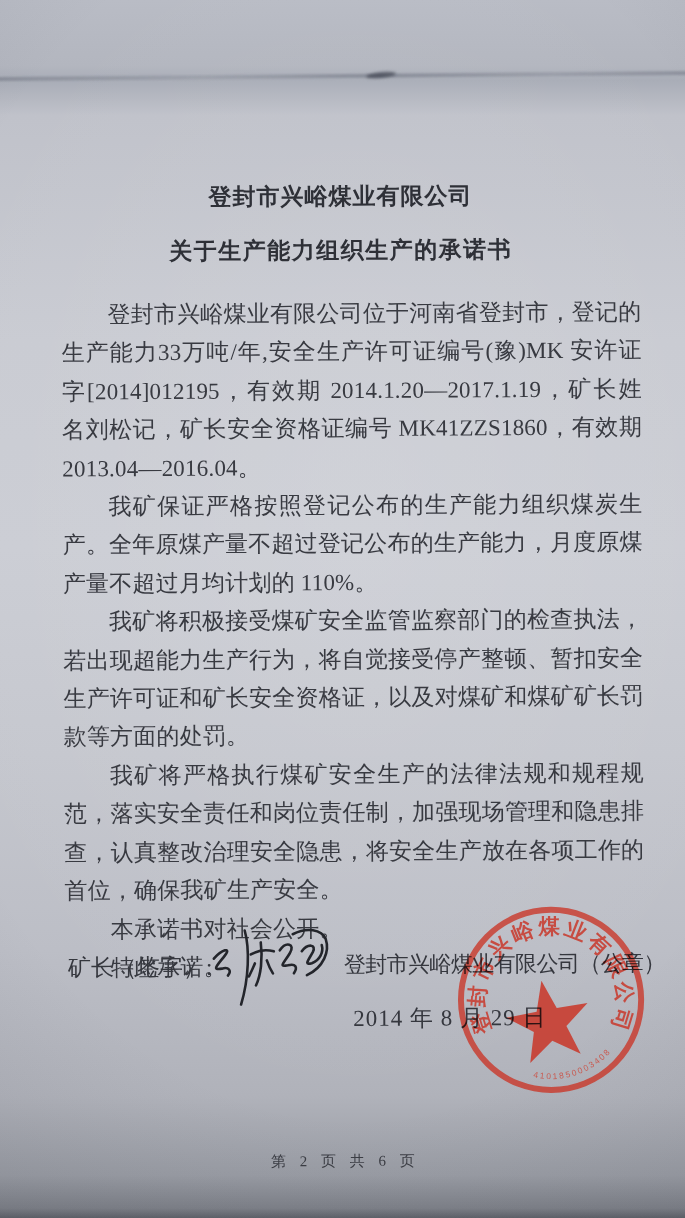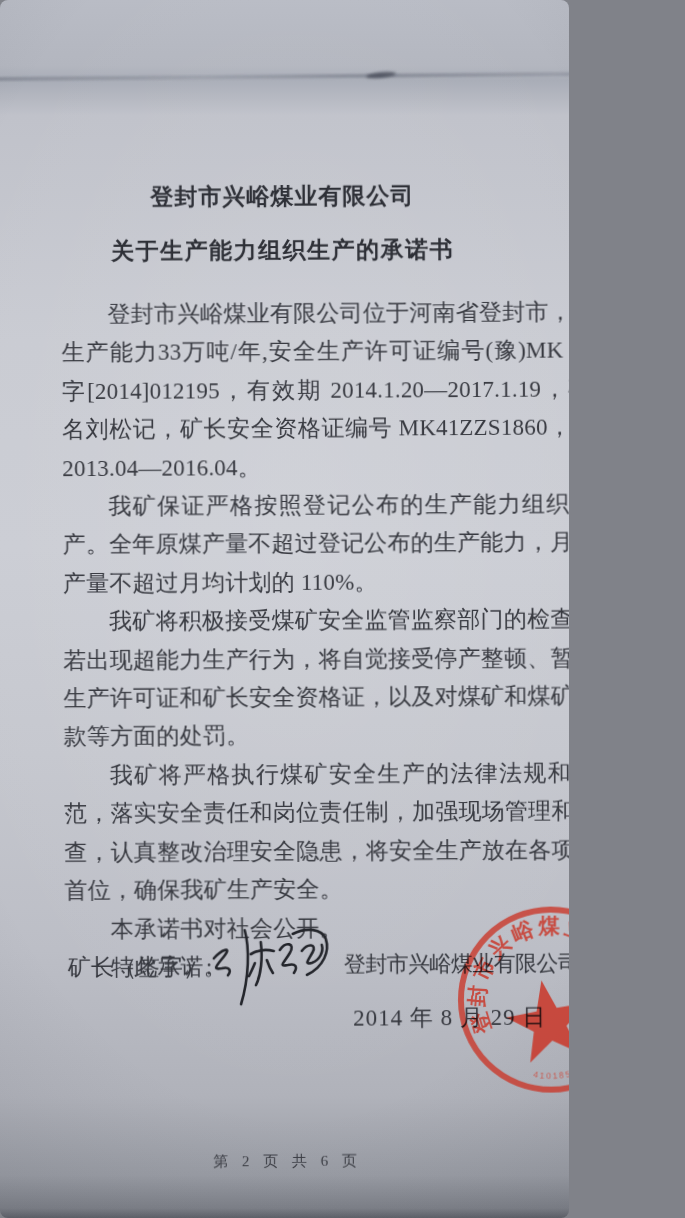--- a/index.html
+++ b/index.html
@@ -1,24 +1,23 @@
 <!DOCTYPE html>
 <html><head>
 <meta charset="utf-8">
 <style>
   html,body{margin:0;padding:0;background:#808289;}
   .photo{
     position:relative;
-    width:569px;height:1218px;
+    width:685px;height:1218px;
     overflow:hidden;
     font-family:"Liberation Serif","DejaVu Serif",serif;
     background:
       radial-gradient(ellipse 120% 90% at 52% 42%, rgba(255,255,255,0.10) 0%, rgba(255,255,255,0) 55%, rgba(35,38,48,0.16) 100%),
       linear-gradient(180deg,#b9bcc5 0%,#b3b6bf 5.4%,#a9adb7 6.6%,#c0c2ca 9.5%,#c9cbd2 28%,#cbcdd4 45%,#c5c7ce 62%,#bcbec6 78%,#b0b2ba 90%,#999ca4 96.5%,#7e8189 99.2%,#5f626a 100%);
-    border-radius: 8px;
   }
   
   .crease{
     position:absolute;left:-6px;top:74px;width:700px;height:4px;
     background:linear-gradient(90deg,rgba(66,71,86,.30),rgba(66,71,86,.14) 30%,rgba(66,71,86,.34) 55%,rgba(66,71,86,.18) 80%,rgba(66,71,86,.30));
     transform:rotate(-0.5deg);
     filter:blur(1.2px);
   }
   .crease-notch{
     position:absolute;left:366px;top:72px;width:30px;height:6px;border-radius:50%;

